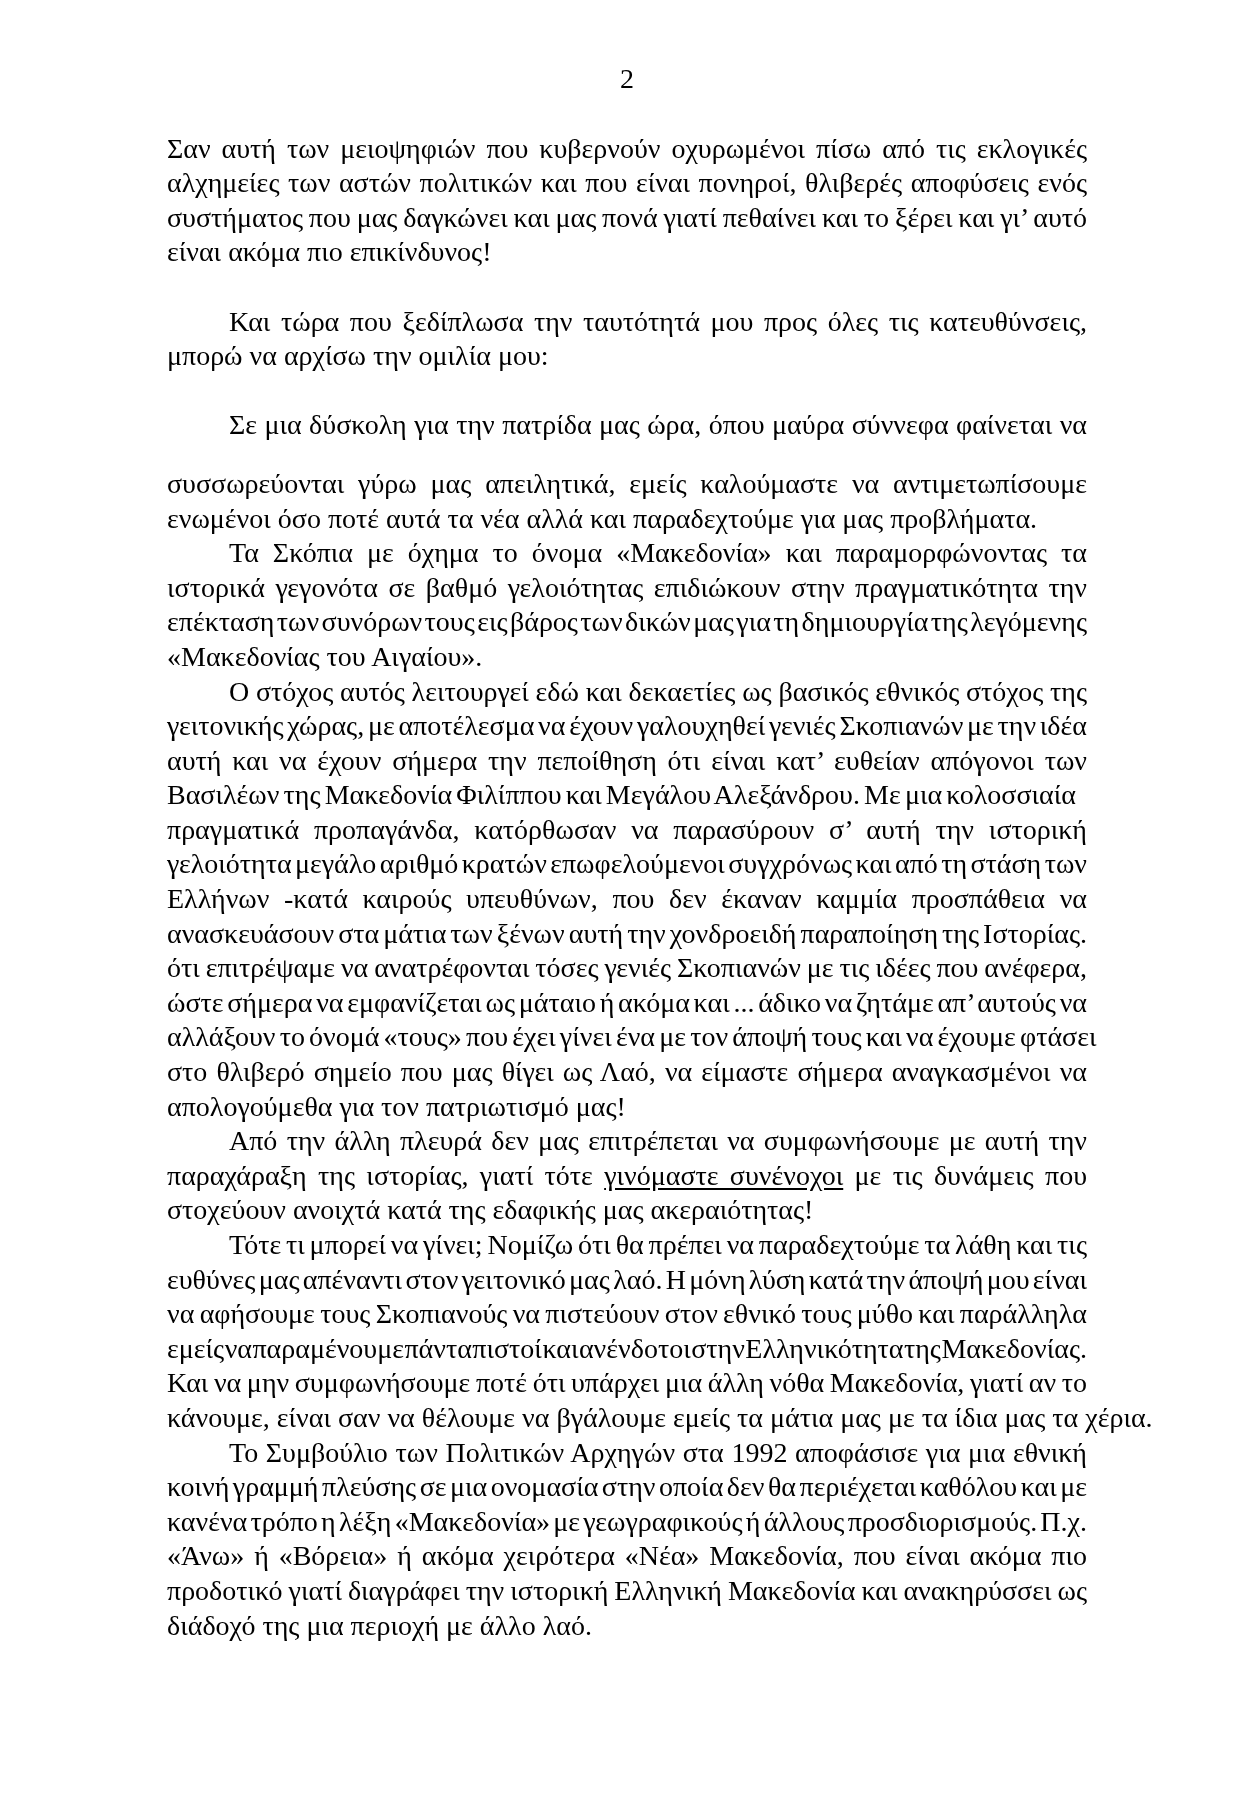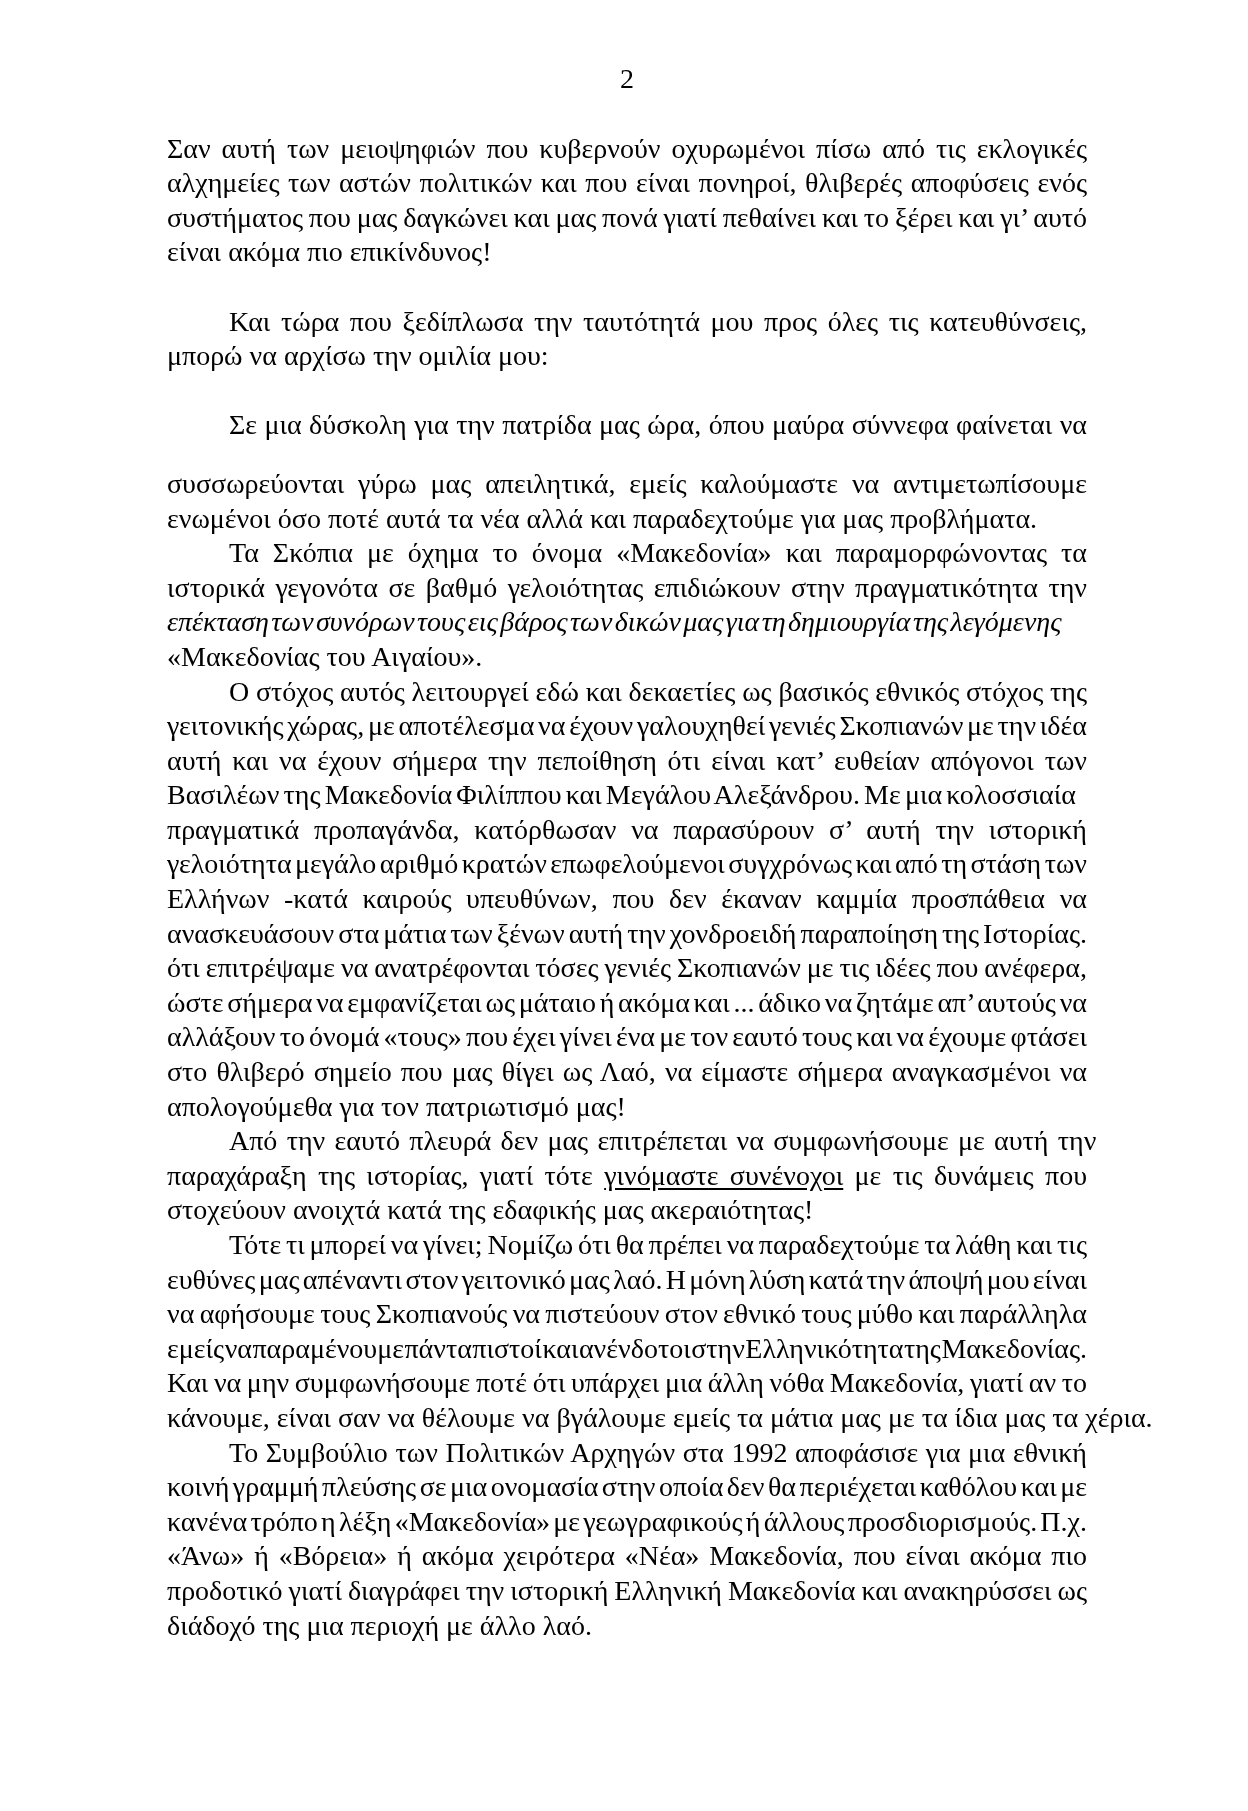--- a/index.html
+++ b/index.html
@@ -47,40 +47,40 @@
           <div class="line">μπορώ να αρχίσω την ομιλία μου:</div>
         </div>
         <div class="para space-before">
           <div class="line indent fit" style="word-spacing: 0.424479px;">Σε μια δύσκολη για την πατρίδα μας ώρα, όπου μαύρα σύννεφα φαίνεται να</div>
           <div class="line fit" style="word-spacing: 6.81696px; margin-top: 24px;">συσσωρεύονται γύρω μας απειλητικά, εμείς καλούμαστε να αντιμετωπίσουμε</div>
           <div class="line">ενωμένοι όσο ποτέ αυτά τα νέα αλλά και παραδεχτούμε για μας προβλήματα.</div>
         </div>
         <div class="para">
           <div class="line indent fit" style="word-spacing: 7.00694px;">Τα Σκόπια με όχημα το όνομα «Μακεδονία» και παραμορφώνοντας τα</div>
           <div class="line fit" style="word-spacing: 3.48438px;">ιστορικά γεγονότα σε βαθμό γελοιότητας επιδιώκουν στην πραγματικότητα την</div>
-          <div class="line fit" style="word-spacing: -4.60817px; font-style: italic;">επέκταση των συνόρων τους εις βάρος των δικών μας για τη δημιουργία της λεγόμενης</div>
+          <div class="line fit" style="word-spacing: -4.60817px;">επέκταση των συνόρων τους εις βάρος των δικών μας για τη δημιουργία της λεγόμενης</div>
           <div class="line">«Μακεδονίας του Αιγαίου».</div>
         </div>
         <div class="para">
           <div class="line indent fit" style="word-spacing: -0.238636px;">Ο στόχος αυτός λειτουργεί εδώ και δεκαετίες ως βασικός εθνικός στόχος της</div>
           <div class="line fit" style="word-spacing: -3.26136px;">γειτονικής χώρας, με αποτέλεσμα να έχουν γαλουχηθεί γενιές Σκοπιανών με την ιδέα</div>
           <div class="line fit" style="word-spacing: 3.80599px;">αυτή και να έχουν σήμερα την πεποίθηση ότι είναι κατ’ ευθείαν απόγονοι των</div>
           <div class="line fit" style="word-spacing: -2.86285px;">Βασιλέων της Μακεδονία Φιλίππου και Μεγάλου Αλεξάνδρου. Με μια κολοσσιαία</div>
           <div class="line fit" style="word-spacing: 7.83008px;">πραγματικά προπαγάνδα, κατόρθωσαν να παρασύρουν σ’ αυτή την ιστορική</div>
           <div class="line fit" style="word-spacing: -3.60781px;">γελοιότητα μεγάλο αριθμό κρατών επωφελούμενοι συγχρόνως και από τη στάση των</div>
           <div class="line fit" style="word-spacing: 7.64583px;">Ελλήνων -κατά καιρούς υπευθύνων, που δεν έκαναν καμμία προσπάθεια να</div>
           <div class="line fit" style="word-spacing: -2.97656px;">ανασκευάσουν στα μάτια των ξένων αυτή την χονδροειδή παραποίηση της Ιστορίας.</div>
           <div class="line fit" style="word-spacing: -1.10369px;">ότι επιτρέψαμε να ανατρέφονται τόσες γενιές Σκοπιανών με τις ιδέες που ανέφερα,</div>
           <div class="line fit" style="word-spacing: -3.26667px;">ώστε σήμερα να εμφανίζεται ως μάταιο ή ακόμα και ... άδικο να ζητάμε απ’ αυτούς να</div>
-          <div class="line fit" style="word-spacing: -2.81146px;">αλλάξουν το όνομά «τους» που έχει γίνει ένα με τον εαυτό τους και να έχουμε φτάσει</div>
+          <div class="line fit" style="word-spacing: -2.81146px;">αλλάξουν το όνομά «τους» που έχει γίνει ένα με τον άποψή τους και να έχουμε φτάσει</div>
           <div class="line fit" style="word-spacing: 2.0638px;">στο θλιβερό σημείο που μας θίγει ως Λαό, να είμαστε σήμερα αναγκασμένοι να</div>
           <div class="line">απολογούμεθα για τον πατριωτισμό μας!</div>
         </div>
         <div class="para">
-          <div class="line indent fit" style="word-spacing: 2.27983px;">Από την εαυτό πλευρά δεν μας επιτρέπεται να συμφωνήσουμε με αυτή την</div>
+          <div class="line indent fit" style="word-spacing: 2.27983px;">Από την άλλη πλευρά δεν μας επιτρέπεται να συμφωνήσουμε με αυτή την</div>
           <div class="line fit" style="word-spacing: 4.33906px;">παραχάραξη της ιστορίας, γιατί τότε <span class="u">γινόμαστε συνένοχοι</span> με τις δυνάμεις που</div>
           <div class="line">στοχεύουν ανοιχτά κατά της εδαφικής μας ακεραιότητας!</div>
         </div>
         <div class="para">
           <div class="line indent fit" style="word-spacing: -2.17857px;">Τότε τι μπορεί να γίνει; Νομίζω ότι θα πρέπει να παραδεχτούμε τα λάθη και τις</div>
           <div class="line fit" style="word-spacing: -3.70647px;">ευθύνες μας απέναντι στον γειτονικό μας λαό. Η μόνη λύση κατά την άποψή μου είναι</div>
           <div class="line fit" style="word-spacing: -1.6946px;">να αφήσουμε τους Σκοπιανούς να πιστεύουν στον εθνικό τους μύθο και παράλληλα</div>
           <div class="line fit" style="word-spacing: -6.50938px;">εμείς να παραμένουμε πάντα πιστοί και ανένδοτοι στην Ελληνικότητα της Μακεδονίας.</div>
           <div class="line fit" style="word-spacing: -1.42548px;">Και να μην συμφωνήσουμε ποτέ ότι υπάρχει μια άλλη νόθα Μακεδονία, γιατί αν το</div>
           <div class="line">κάνουμε, είναι σαν να θέλουμε να βγάλουμε εμείς τα μάτια μας με τα ίδια μας τα χέρια.</div>

